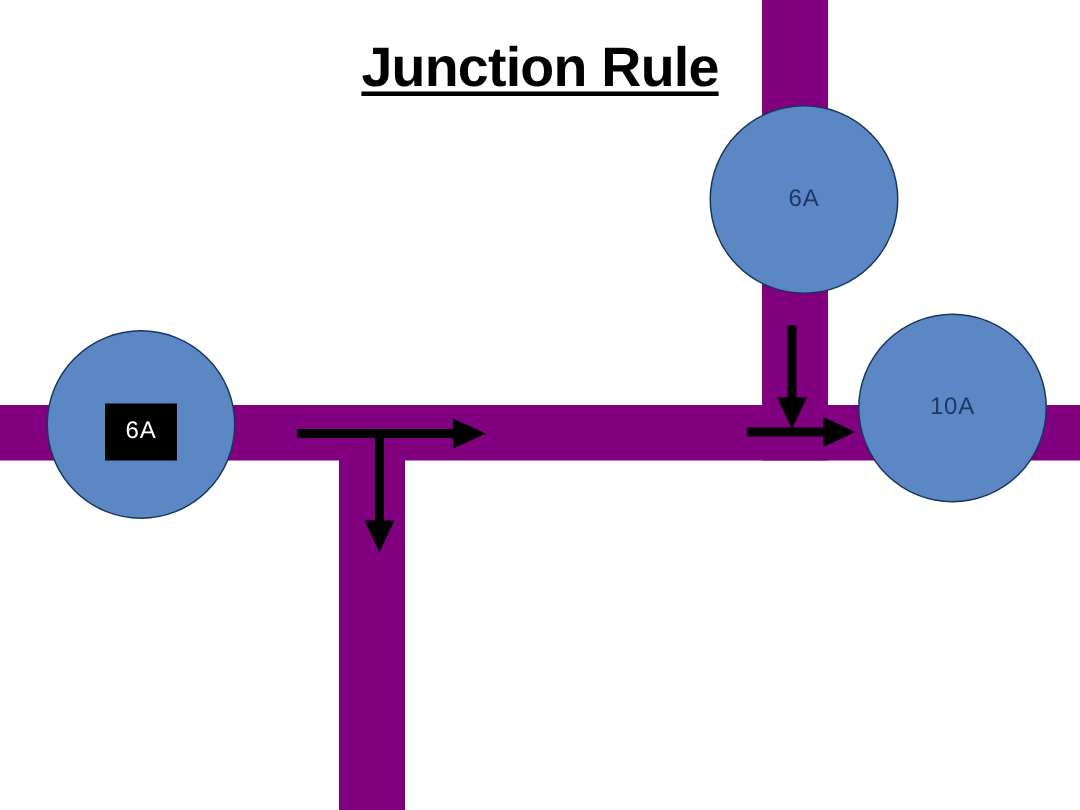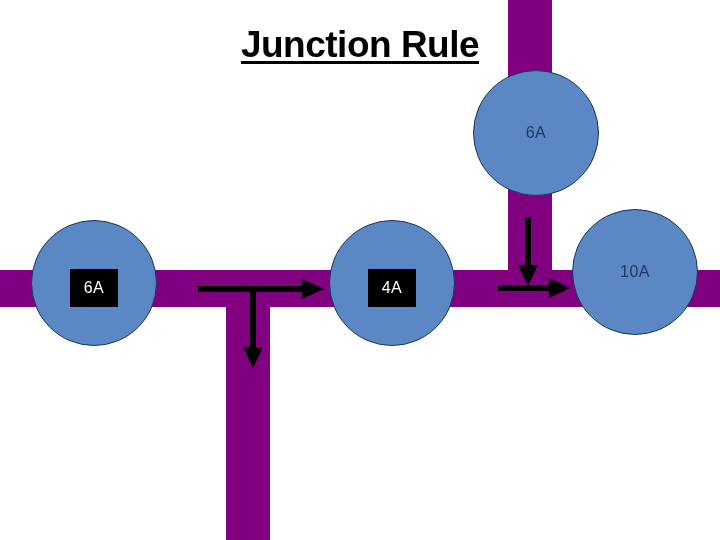--- a/index.html
+++ b/index.html
@@ -86,22 +86,19 @@
   </svg>
 
   <div class="node node-top">
     <span class="node-label">6A</span>
   </div>
 
   <div class="node node-left">
     <span class="node-box">6A</span>
   </div>
 
-  <div class="node node-middle">
-    <span class="node-box">4A</span>
-  </div>
 
   <div class="node node-right">
     <span class="node-label">10A</span>
   </div>
 
 
 </div>
 
 </body></html>

